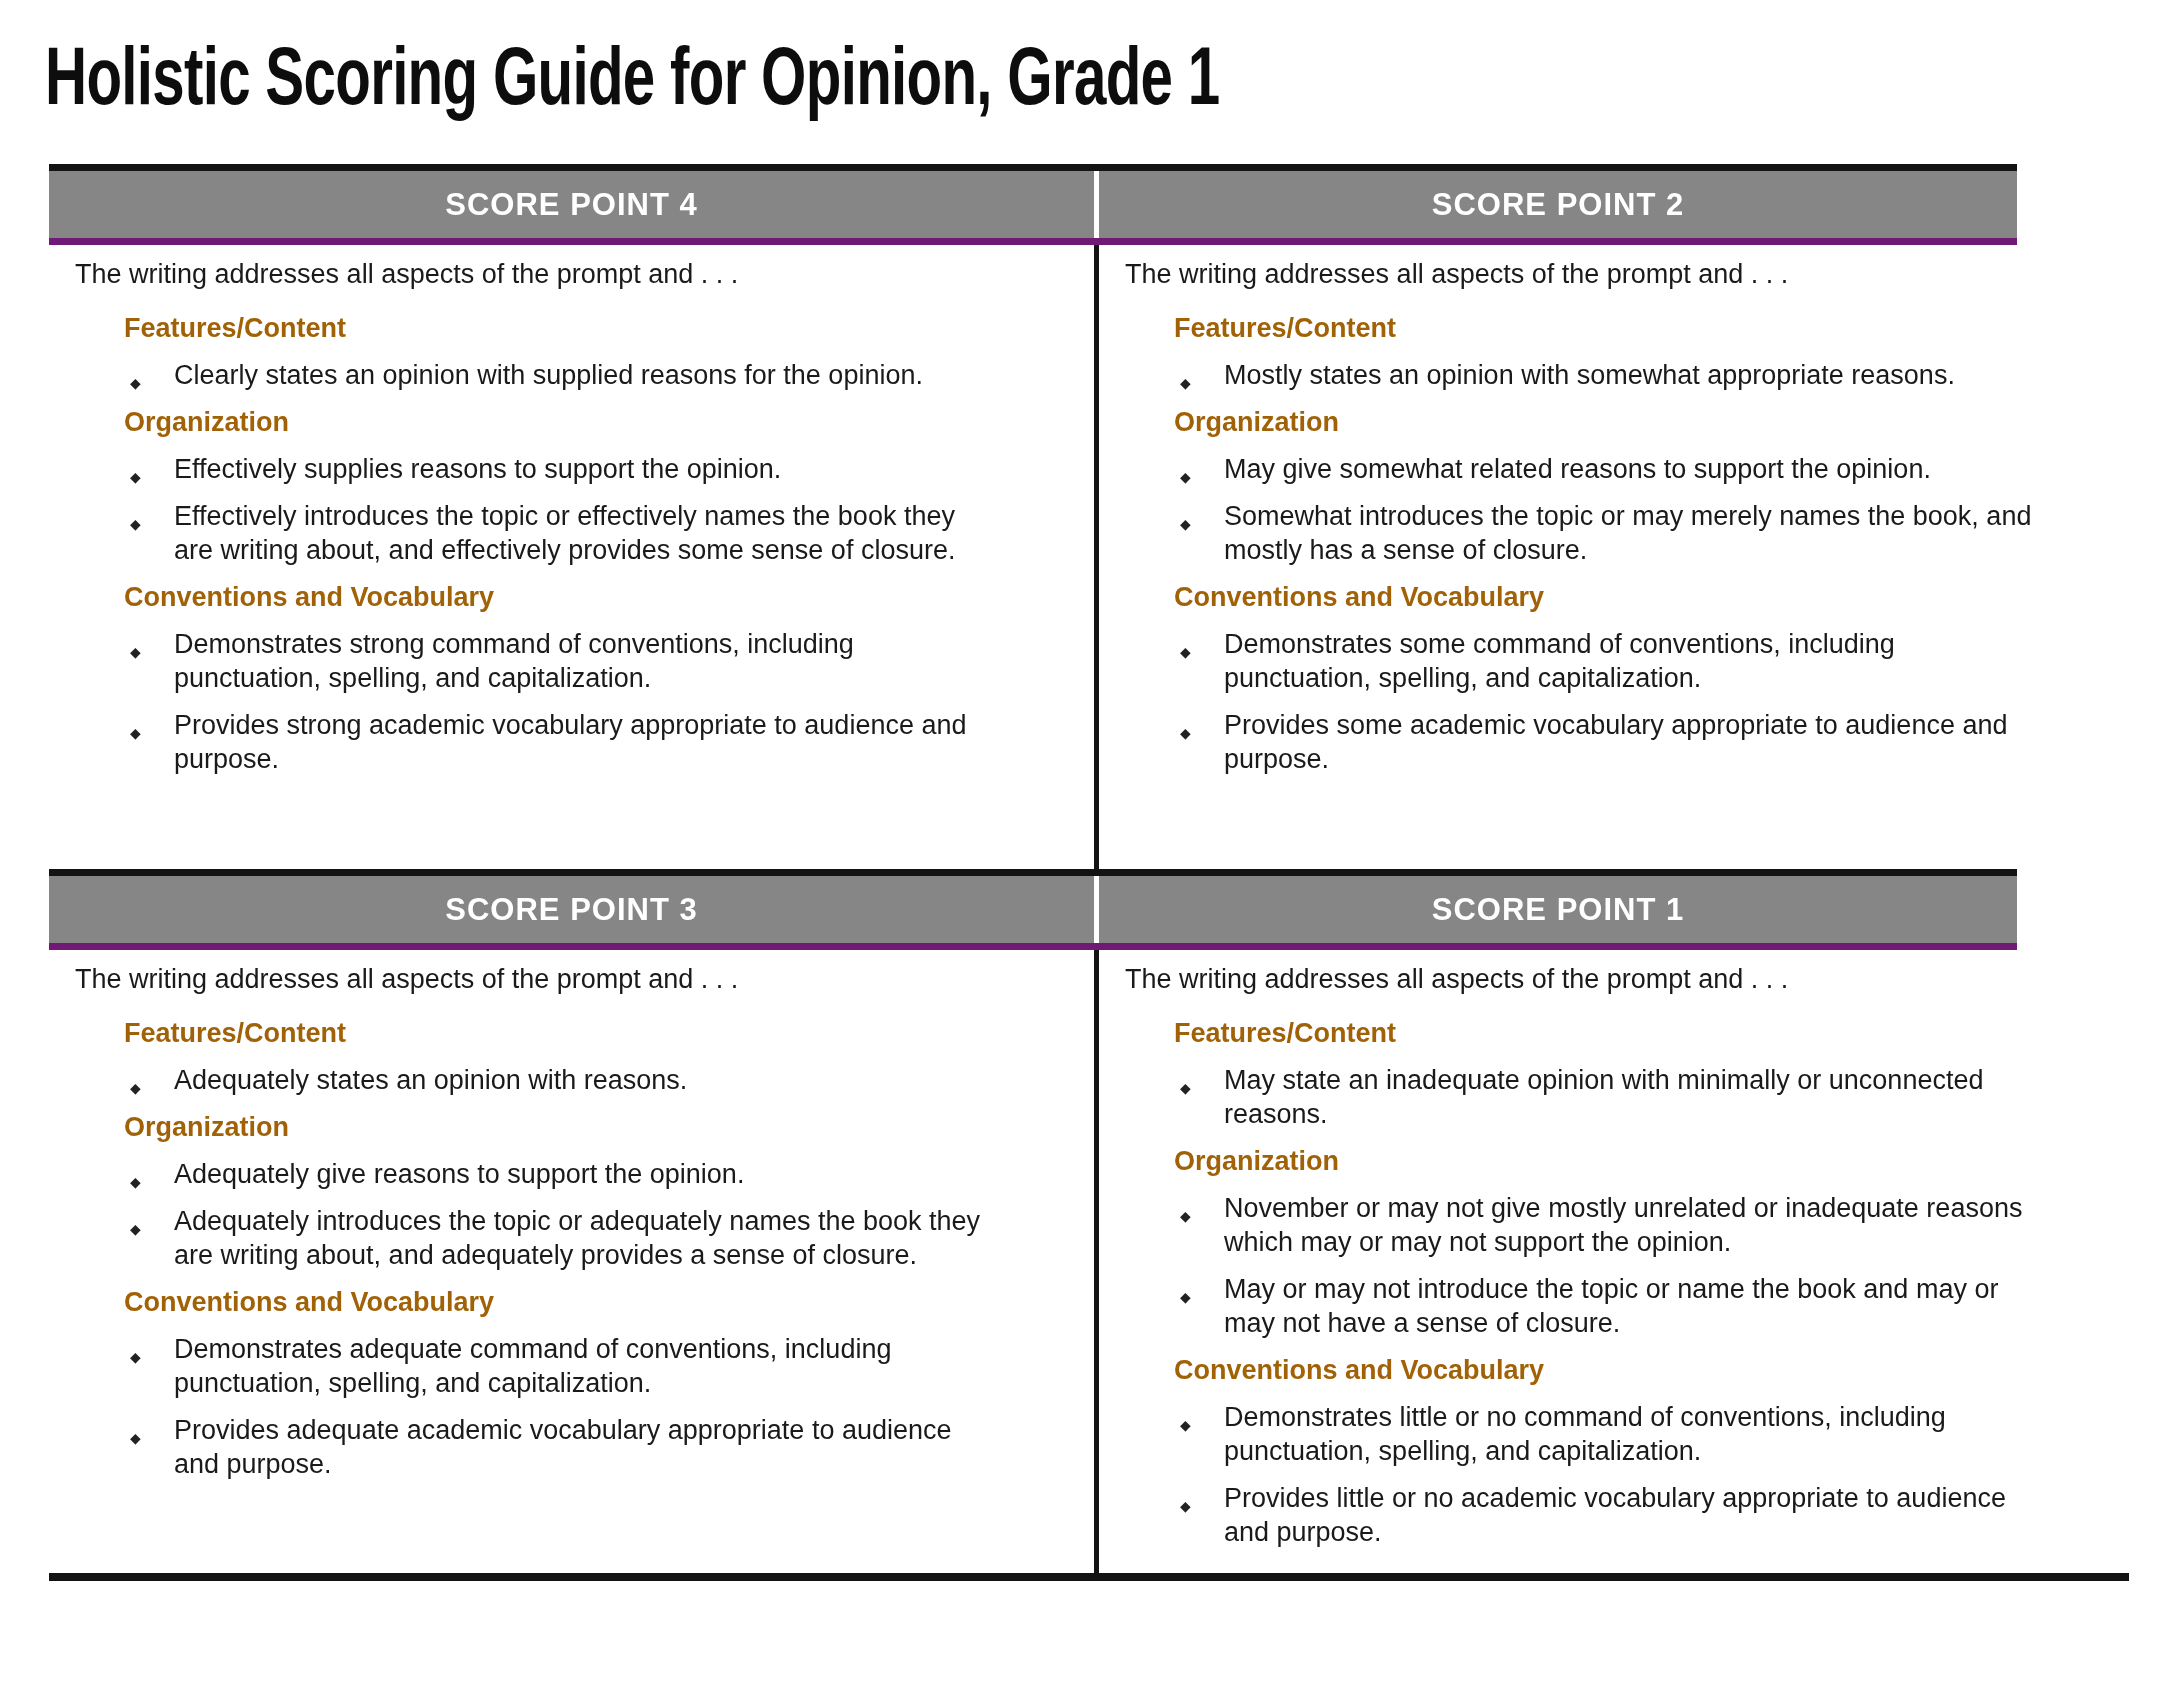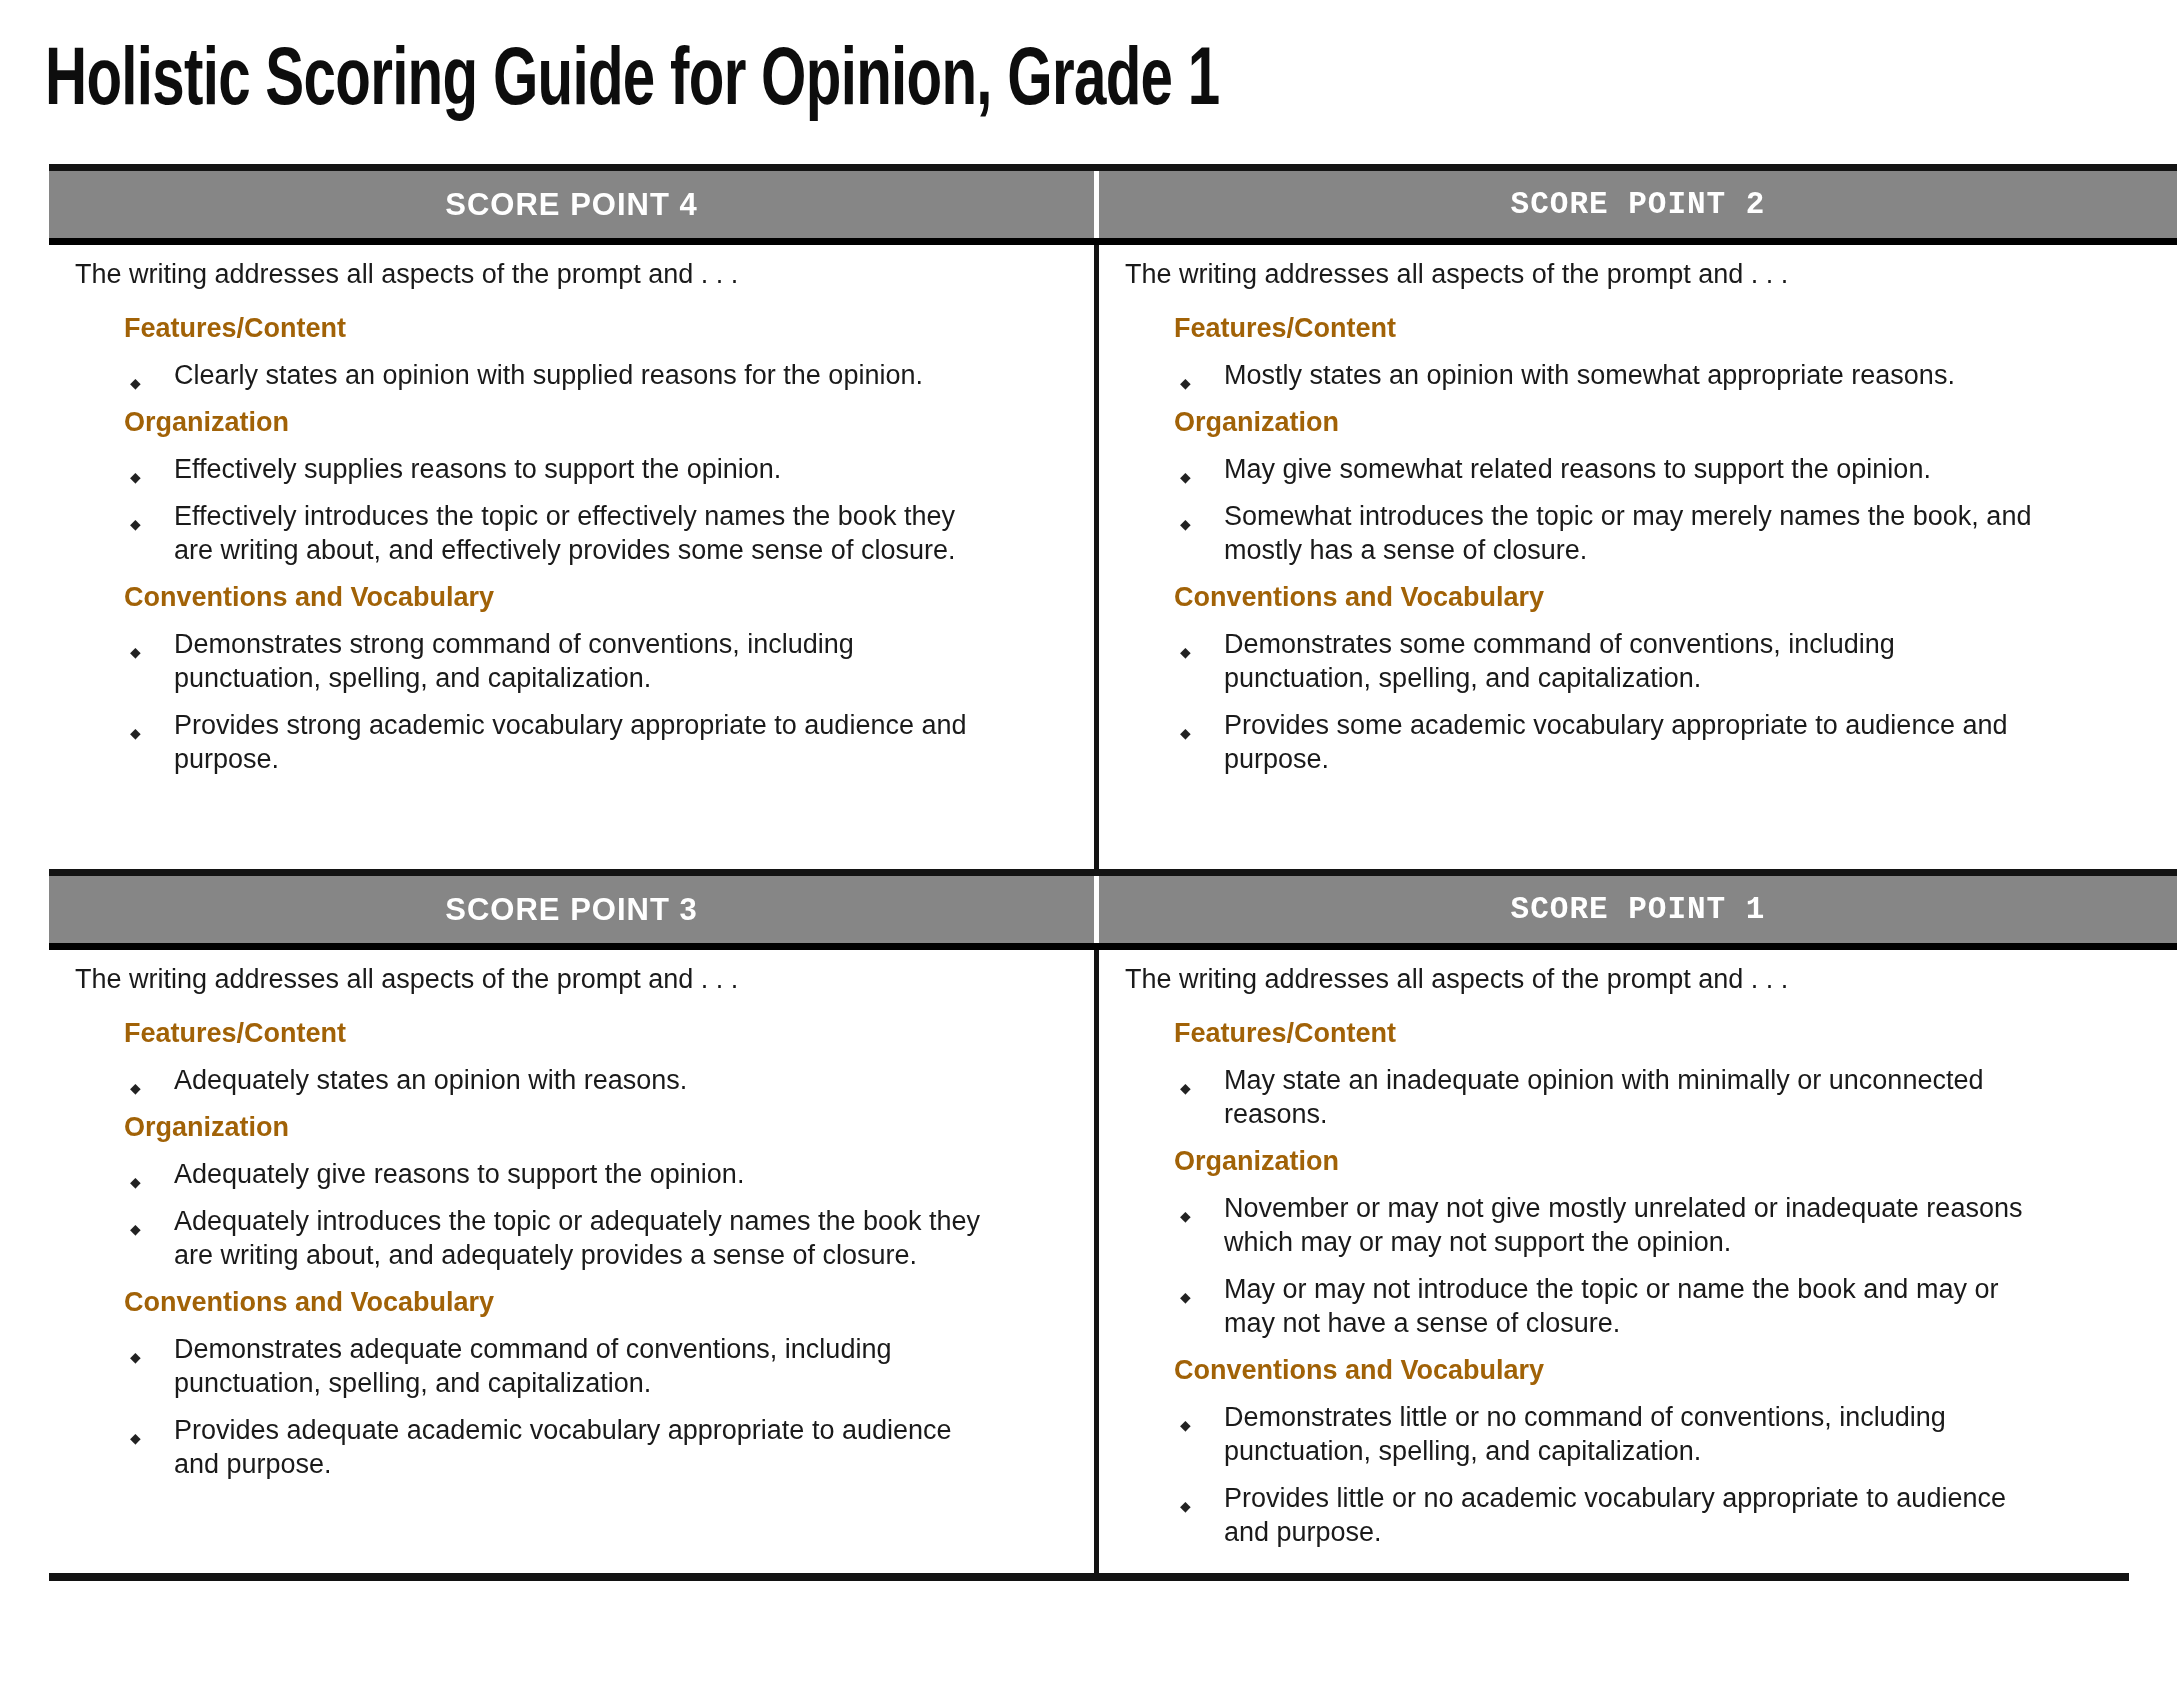--- a/index.html
+++ b/index.html
@@ -12,34 +12,34 @@
     position: absolute; left: 45px; top: 30px; margin: 0;
     font-size: 81px; font-weight: 700; color: #0d0d0d;
     letter-spacing: -1px; white-space: nowrap;
     transform: scaleX(0.72); transform-origin: left top;
   }
   .rubric {
     position: absolute; left: 49px; top: 164px;
     width: 2080px; height: 1417px;
   }
   .hdr {
-    position: absolute; left: 0; width: 2128px; height: 67px;
+    position: absolute; left: 0; width: 1968px; height: 67px;
     background: #868686;
-    border-top: 7px solid #131313; border-bottom: 7px solid #000000;
+    border-top: 7px solid #131313; border-bottom: 7px solid #701a75;
     box-sizing: content-box; display: flex;
   }
   .hdr1 { top: 0; }
   .hdr2 { top: 705px; }
   .hcell {
     display: flex; align-items: center; justify-content: center;
     color: #ffffff; font-weight: 700; font-size: 31px; letter-spacing: 1px;
     white-space: nowrap;
   }
   .hcell.lefth  { width: 1045px; }
-  .hcell.righth { flex: 1; font-family: Liberation Mono, monospace; }
+  .hcell.righth { flex: 1; }
   .hgap { width: 5px; background: #ffffff; height: 100%; }
   .crow { position: absolute; left: 0; width: 2080px; }
   .crow1 { top: 81px;  height: 624px; }
   .crow2 { top: 786px; height: 623px; }
   .vdiv {
     position: absolute; left: 1045px; top: 0; width: 5px; height: 100%;
     background: #131313;
   }
   .cell {
     position: absolute; top: 0; height: 100%;

